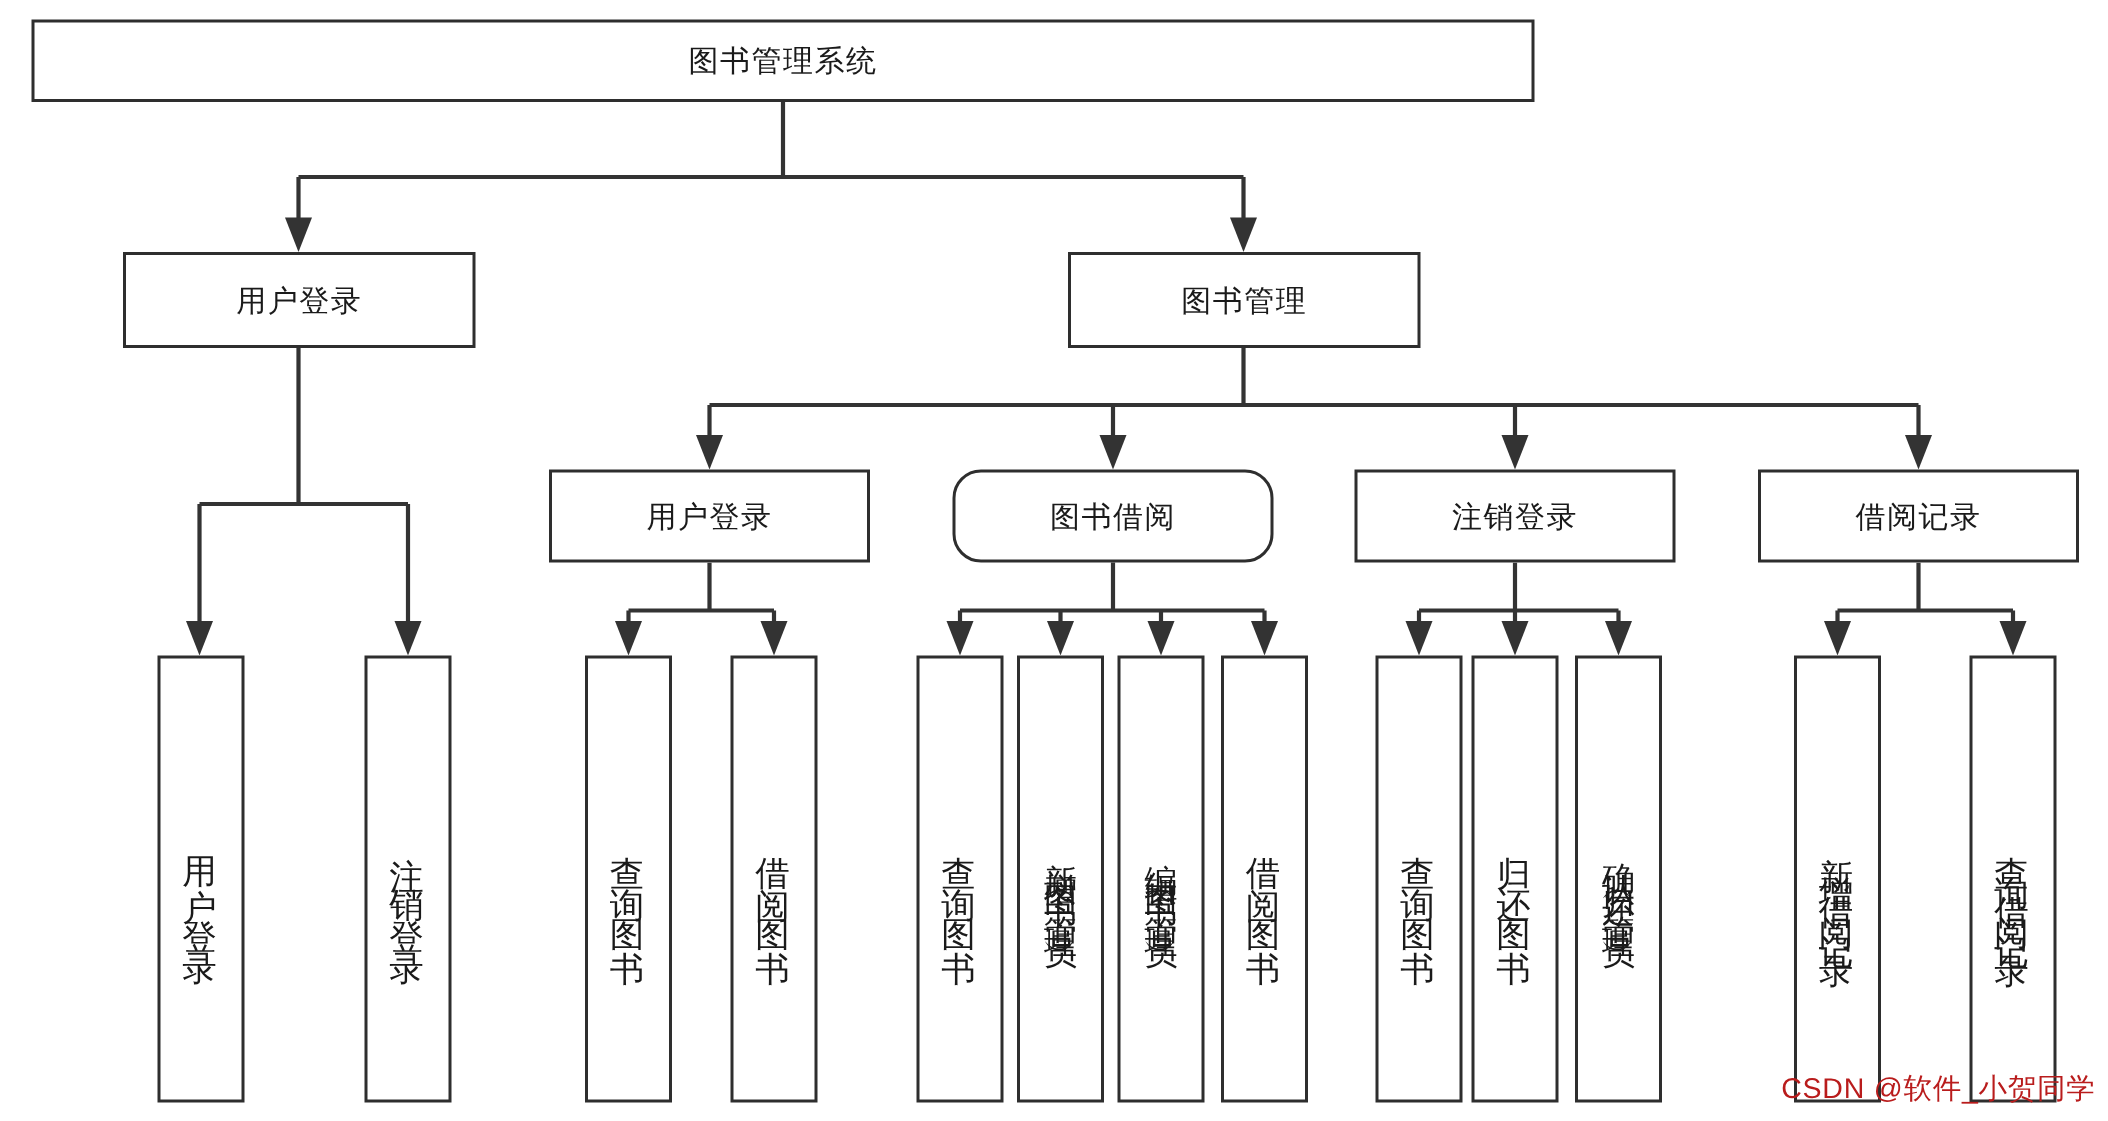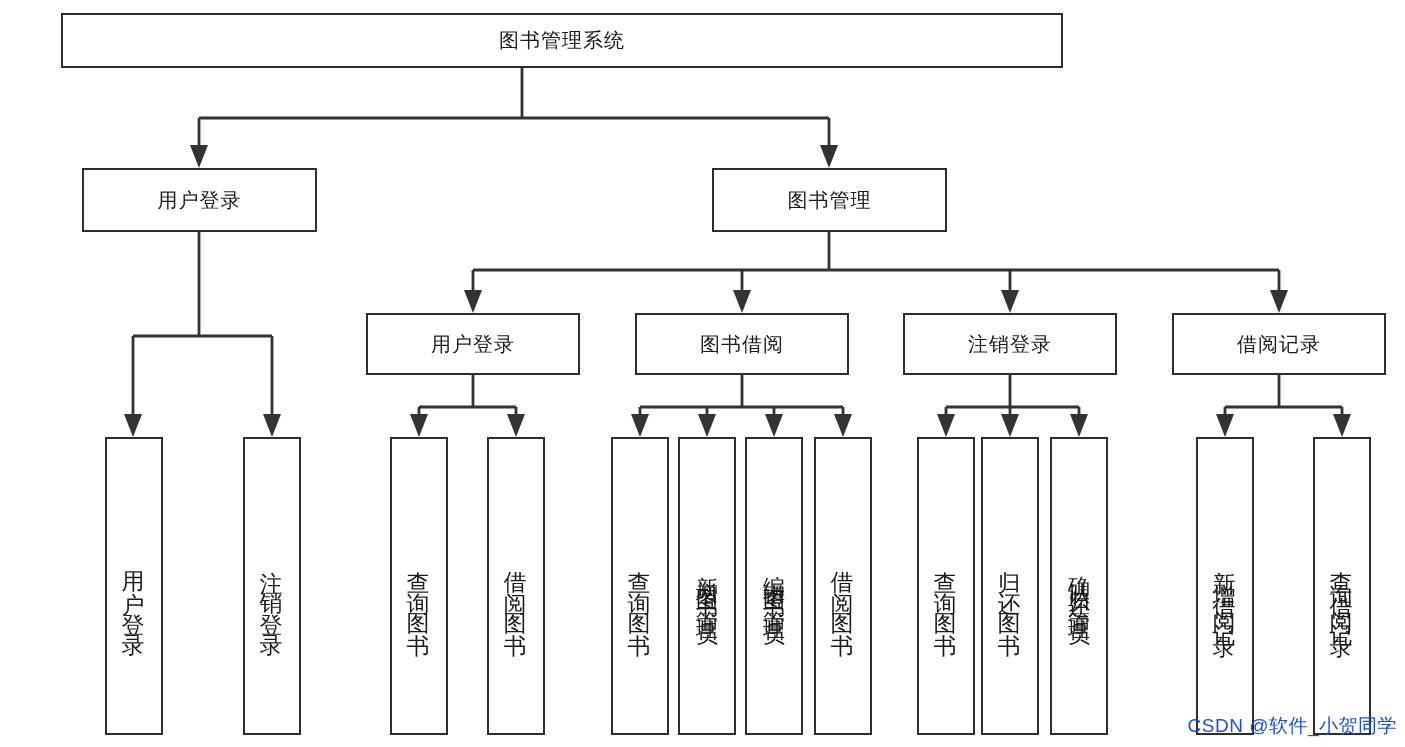--- a/index.html
+++ b/index.html
@@ -22,41 +22,41 @@
     box-sizing: border-box;
     background: #ffffff;
     border: 2.5px solid #2e2e2e;
     color: #1a1a1a;
     display: flex;
     align-items: center;
     justify-content: center;
     text-align: center;
   }
   .node-h { font-size: 20px; letter-spacing: 1px; }
-  .node-root { width: 1002px; height: 55px; left: 21px; top: 13px; margin-left: 40px; }
+  .node-root { width: 1002px; height: 55px; left: 21px; top: 13px; }
   .node-l1 { width: 235px; height: 64px; }
   .node-l2 { width: 214px; height: 62px; }
   .node-v {
     width: 58px; height: 298px; top: 437px;
     font-size: 23px;
   }
   .node-v span {
     writing-mode: vertical-rl;
     text-orientation: mixed;
     white-space: nowrap;
   }
   .ls4 span { letter-spacing: 21px; margin-top: 18px; }
   .ls6 span { letter-spacing: 13px; margin-top: 11px; }
   .ls9 span { letter-spacing: 7px;  margin-top: 6px; font-size: 22px; }
   #watermark {
     position: absolute;
     right: 8px;
     bottom: 8px;
     font-size: 19px;
-    color: #1d4ed8;
+    color: #b91c1c;
     letter-spacing: 0.5px;
     white-space: nowrap;
   }
   .cline { stroke: #333333; stroke-width: 2.8; fill: none; }
   .ahead { fill: #333333; stroke: none; }
 </style>
 </head>
 <body>
 
 <div id="stage">
@@ -110,21 +110,21 @@
       <polygon class="ahead" points="1333,414 1351,414 1342,437"></polygon>
     </g>
   </svg>
 
   <div class="node node-h node-root">图书管理系统</div>
 
   <div class="node node-h node-l1" style="left:82px; top:168px;">用户登录</div>
   <div class="node node-h node-l1" style="left:712px; top:168px;">图书管理</div>
 
   <div class="node node-h node-l2" style="left:366px; top:313px;">用户登录</div>
-  <div class="node node-h node-l2" style="left:635px; top:313px;">图书借阅</div>
+  <div class="node node-h node-l2" style="left:635px; top:313px;border-radius:19px;">图书借阅</div>
   <div class="node node-h node-l2" style="left:903px; top:313px;">注销登录</div>
   <div class="node node-h node-l2" style="left:1172px; top:313px;">借阅记录</div>
 
   <div class="node node-v ls4" style="left:105px;">
     <span>用户登录</span>
     </div>
   <div class="node node-v ls4" style="left:243px;">
     <span>注销登录</span>
     </div>
 

